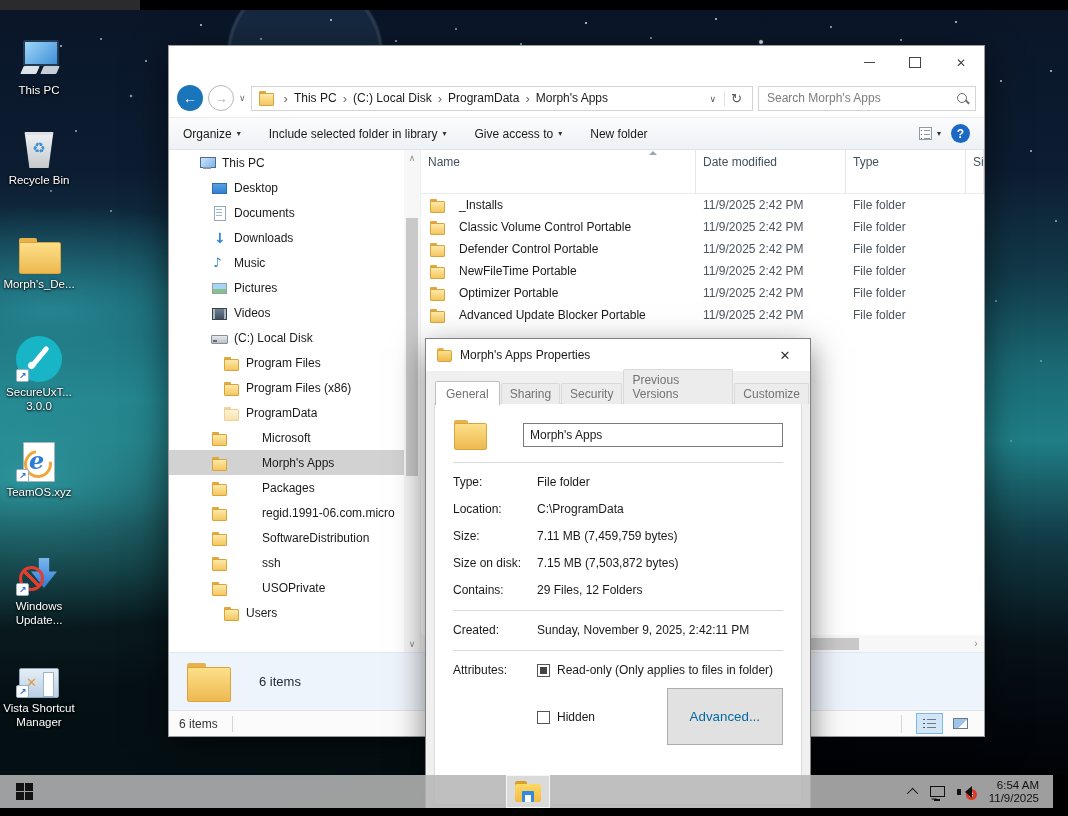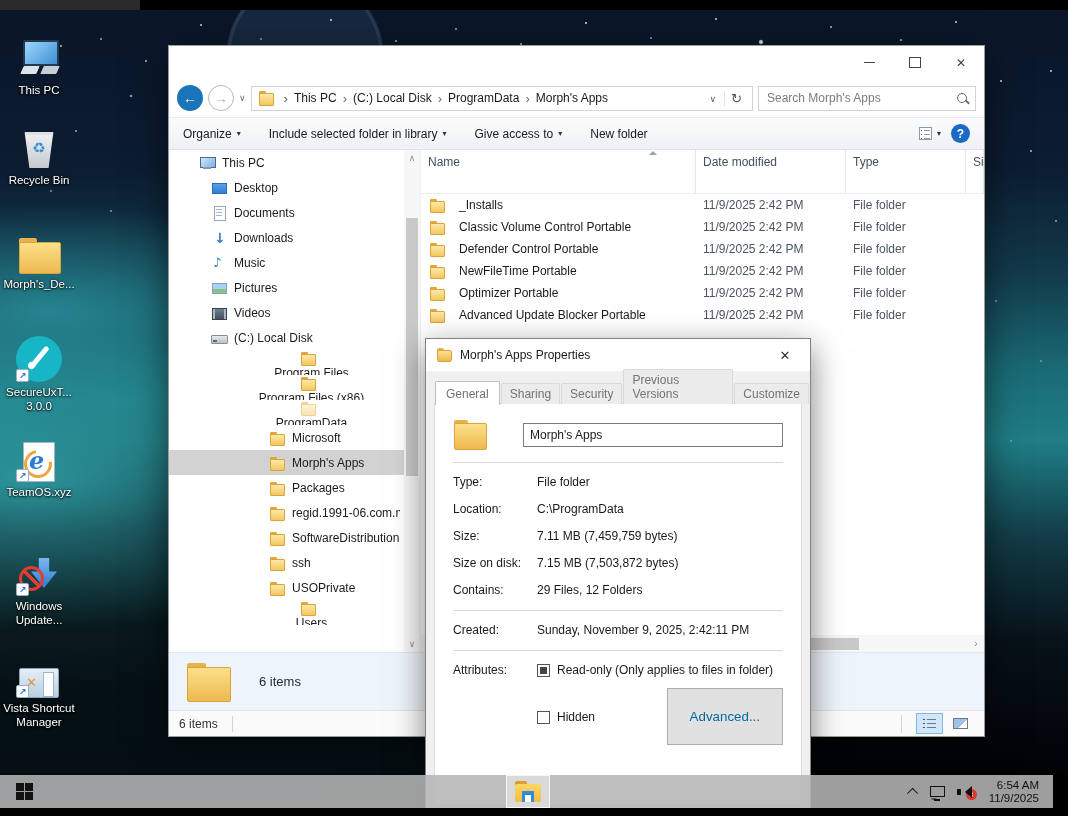--- a/index.html
+++ b/index.html
@@ -141,22 +141,22 @@
   .helpbtn { width:19px; height:19px; border-radius:50%; background:#1c68c5; color:#fff; font-weight:bold;
     display:flex; align-items:center; justify-content:center; font-size:12px; }
   .helpbtn::before { content:"?"; }
 
   .mainarea { flex:1; display:flex; min-height:0; position:relative; }
   .navpane { width:252px; flex:none; position:relative; overflow:hidden; border-right:1px solid #f0f0f0; }
   .tree { position:absolute; inset:0 16px 0 0; }
   .tree-row { height:25px; display:flex; align-items:center; padding-right:4px; white-space:nowrap; overflow:hidden; }
   .tree-row[data-level="0"] { padding-left:30px; }
   .tree-row[data-level="1"] { padding-left:42px; }
-  .tree-row[data-level="2"] { padding-left:54px;flex-direction:column; }
-  .tree-row[data-level="3"] { padding-left:100px; }
+  .tree-row[data-level="2"] { padding-left:54px; }
+  .tree-row[data-level="3"] { padding-left:42px;gap:28px; }
   .tree-row[data-selected="true"] { background:#d2d2d2; }
   .tree-icon { width:16px; height:16px; position:relative; flex:none; margin-right:7px; }
   .tree-icon[data-kind="folder-icon"]::before,.tree-icon[data-kind="folder-hidden-icon"]::before { content:""; position:absolute; left:1px; top:2px; width:7px; height:4px; background:#e3a83c; border-radius:1px 1px 0 0; }
   .tree-icon[data-kind="folder-icon"]::after,.tree-icon[data-kind="folder-hidden-icon"]::after { content:""; position:absolute; left:1px; top:4px; width:13px; height:10px; background:linear-gradient(#fee9a8,#f3c75f); border:1px solid #d9a43e; border-radius:1px; }
   .tree-icon[data-kind="folder-hidden-icon"] { opacity:.5; }
   .tree-icon[data-kind="this-pc-icon"]::before { content:""; position:absolute; left:1px; top:2px; width:14px; height:9px; background:linear-gradient(135deg,#cfe6fa,#7db3e8); border:1px solid #52688a; }
   .tree-icon[data-kind="this-pc-icon"]::after { content:""; position:absolute; left:4px; top:12px; width:8px; height:2px; background:#8b97a3; }
   .tree-icon[data-kind="desktop-icon"]::before { content:""; position:absolute; left:1px; top:3px; width:13px; height:9px; background:linear-gradient(#59a1e6,#2f7fd3); border:1px solid #2c6cb0; }
   .tree-icon[data-kind="documents-icon"]::before { content:""; position:absolute; left:3px; top:1px; width:10px; height:13px; background:#fff; border:1px solid #93a7bd; }
   .tree-icon[data-kind="documents-icon"]::after { content:""; position:absolute; left:5px; top:4px; width:6px; height:8px; background:repeating-linear-gradient(180deg,#9fb8d6 0 1px,transparent 1px 3px); }

